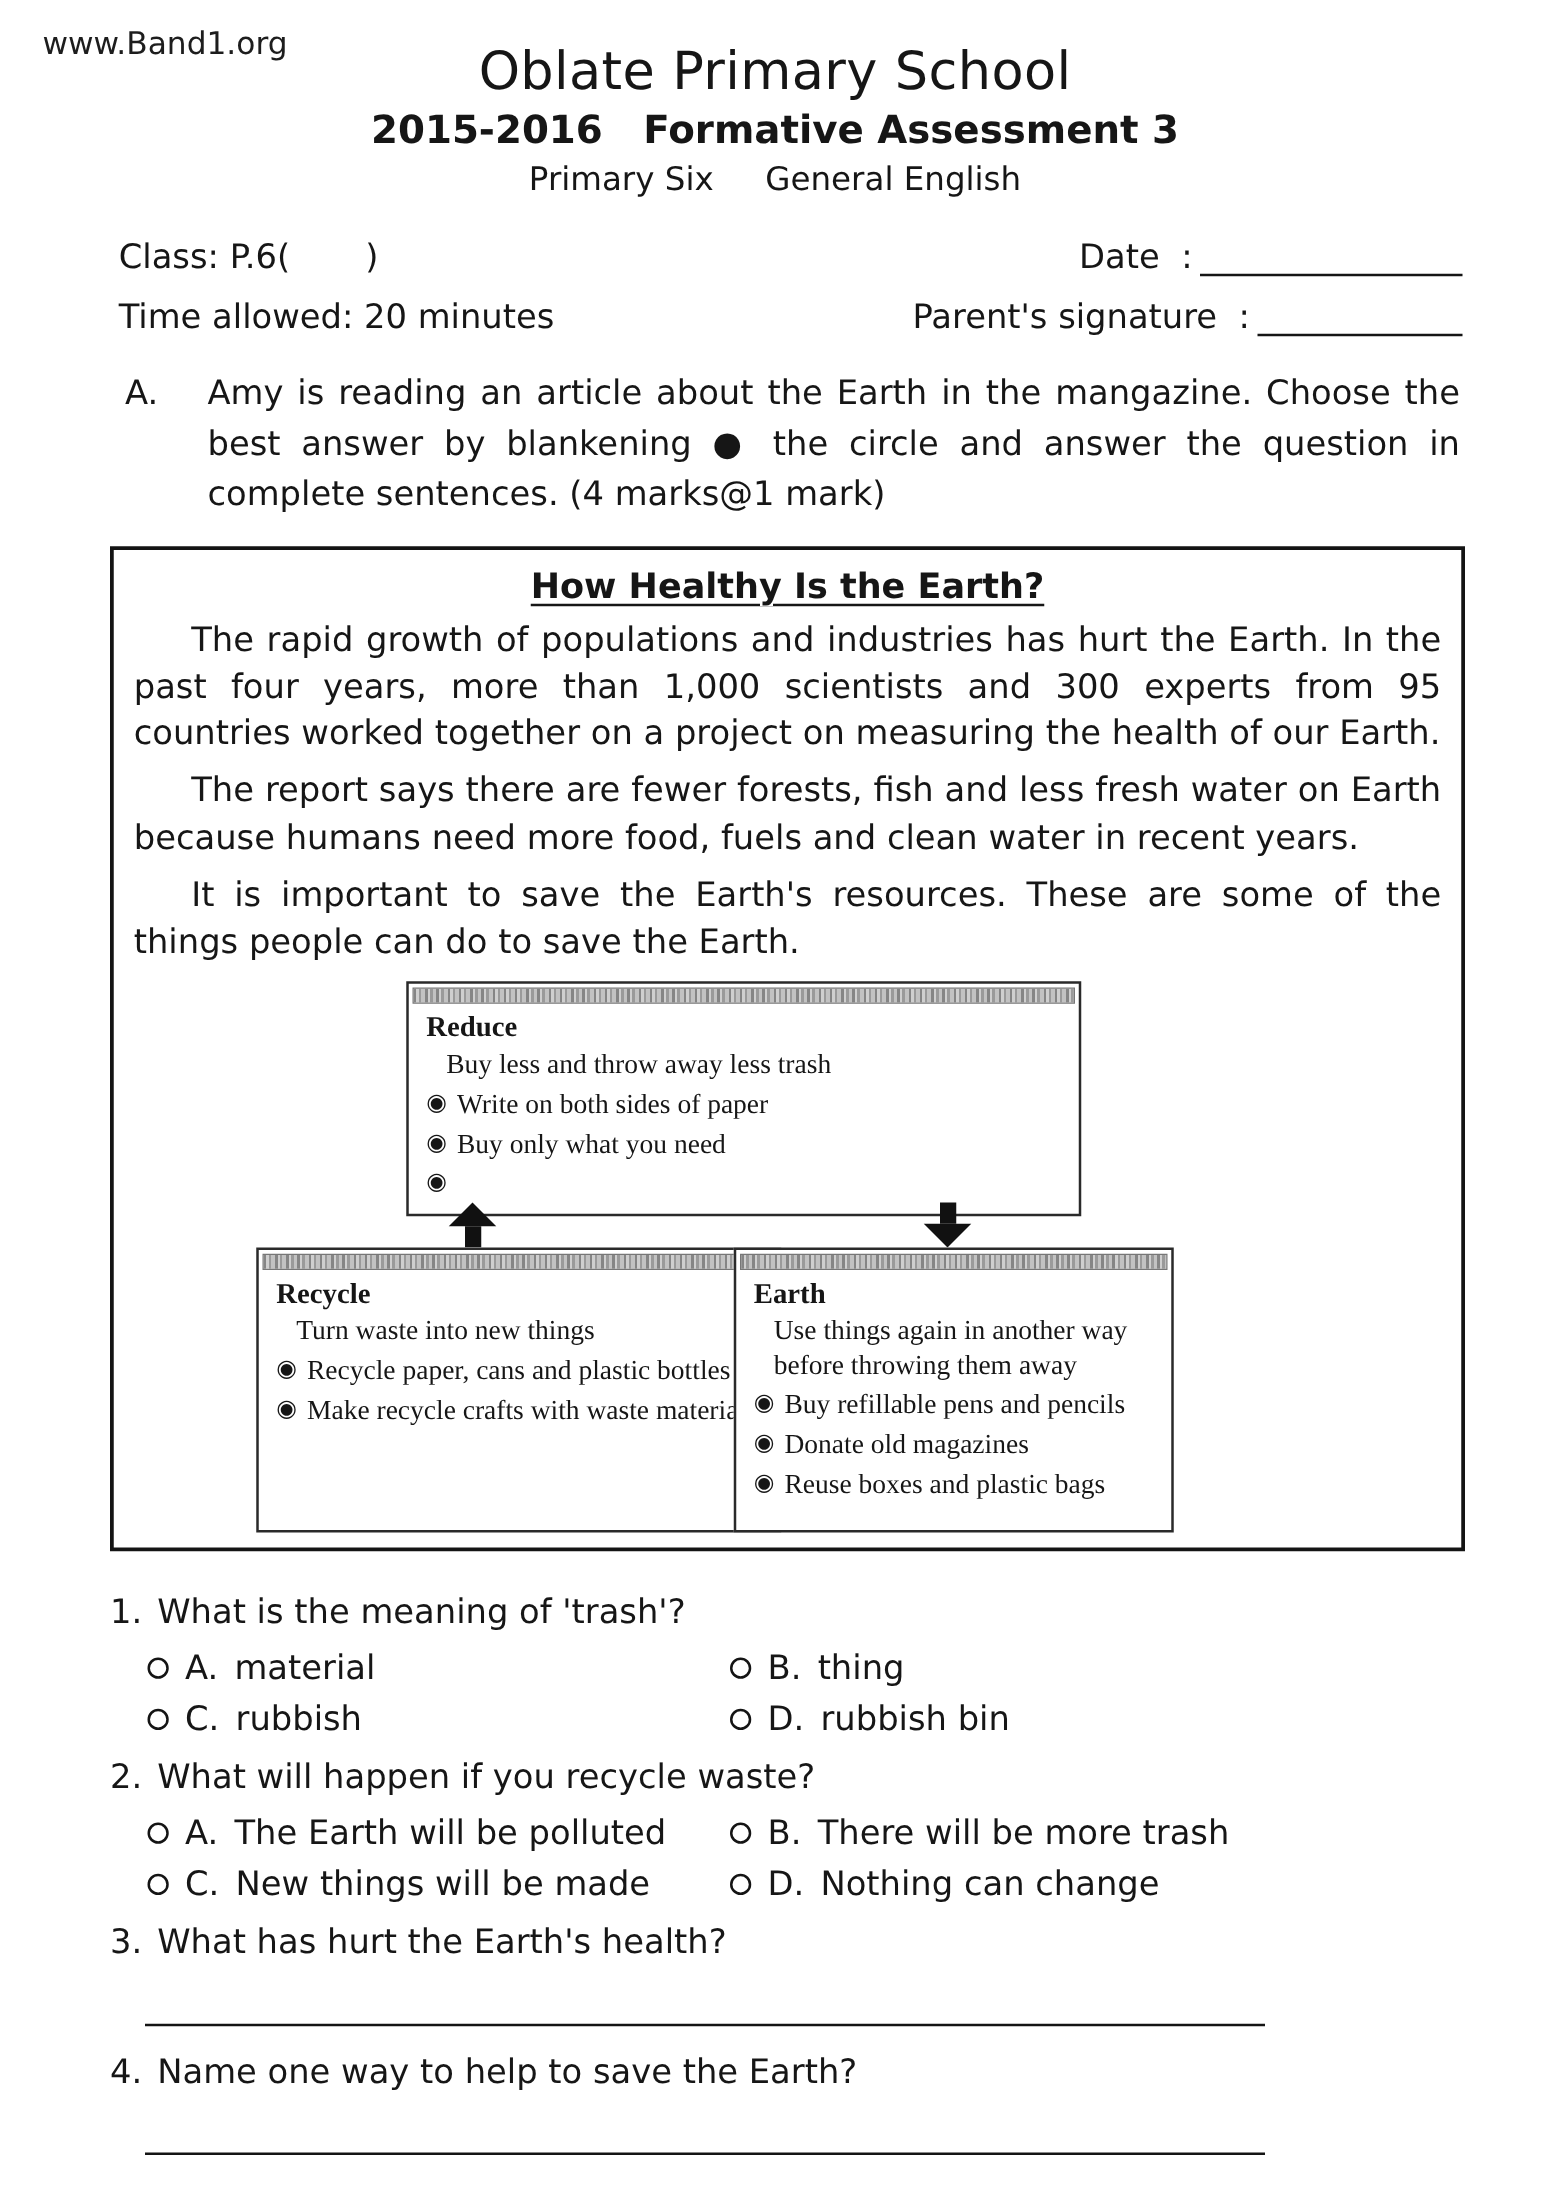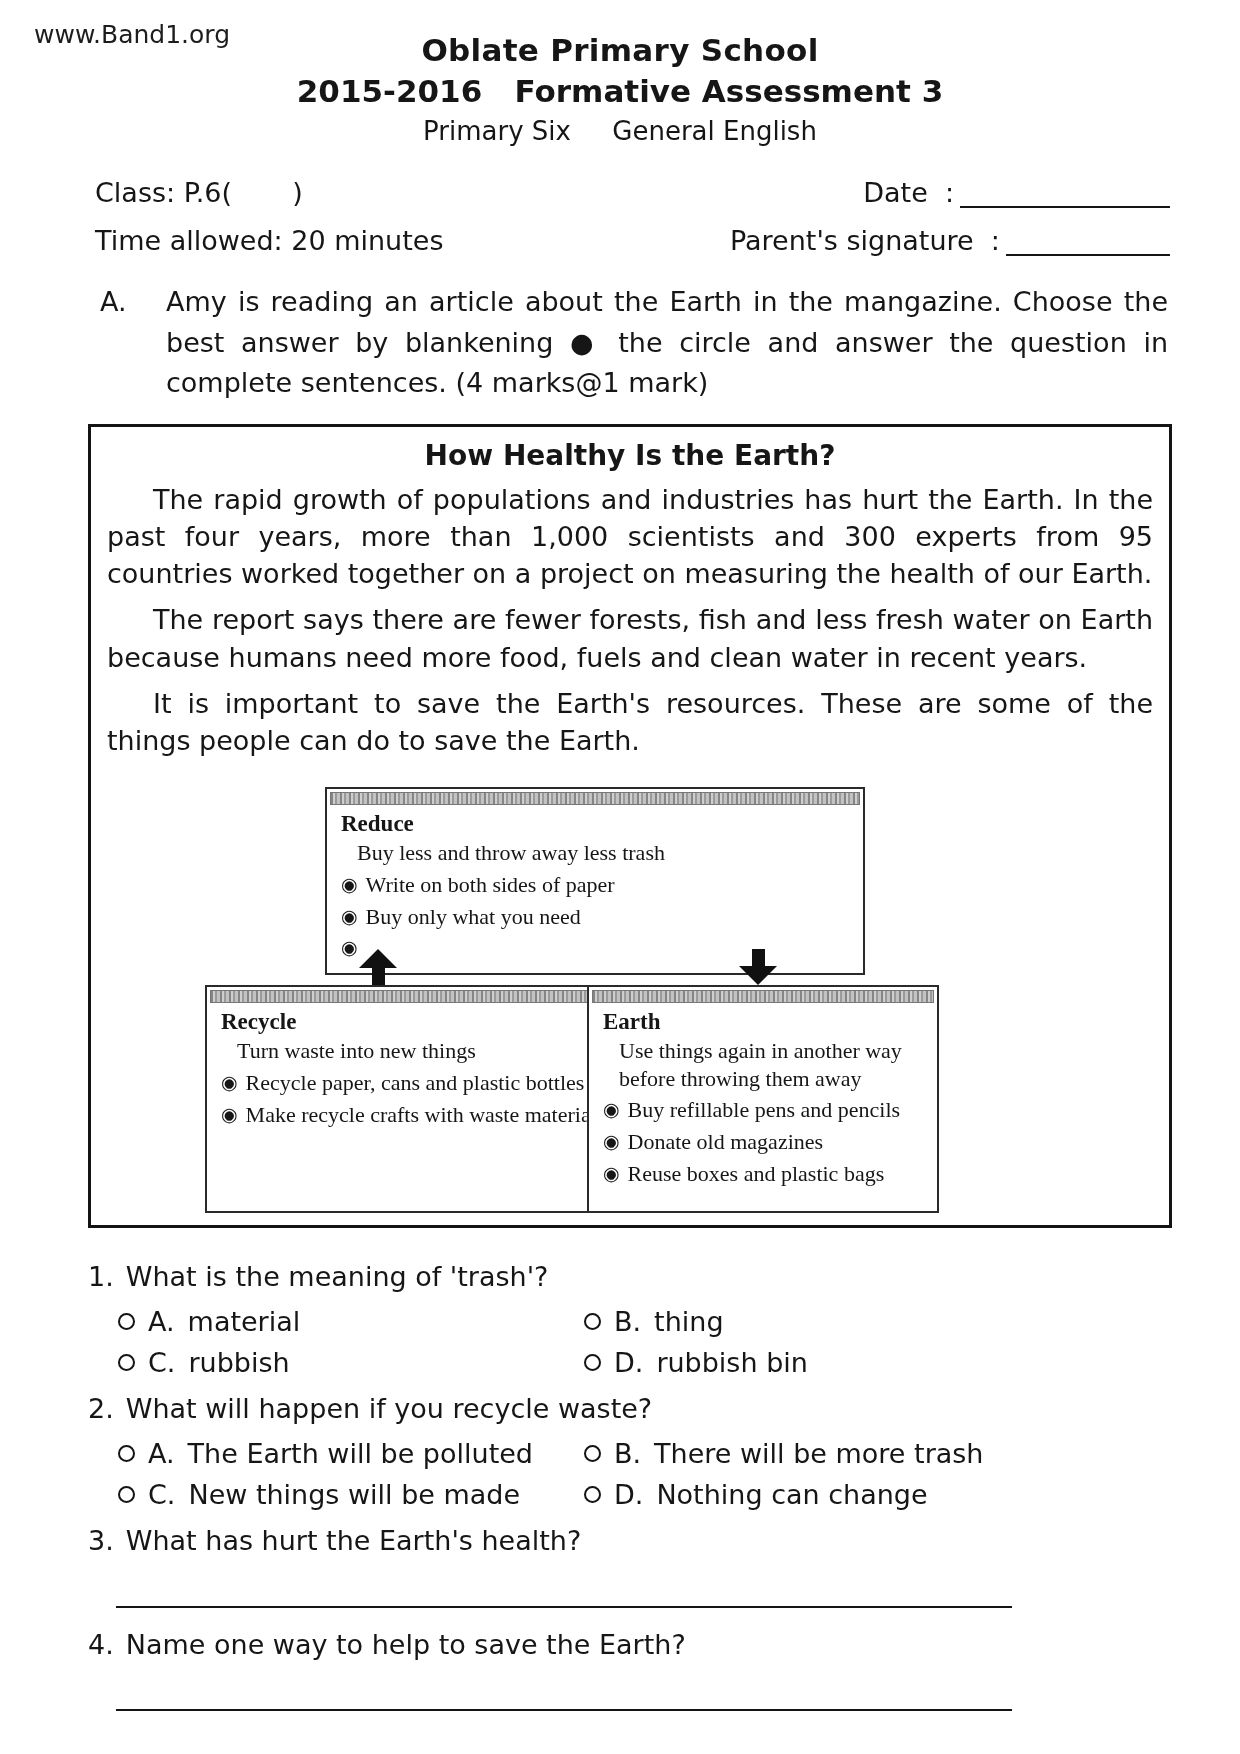--- a/index.html
+++ b/index.html
@@ -9,21 +9,21 @@
     font-family:"DejaVu Sans", sans-serif;
     color:#161616;
     position:relative;
     overflow:hidden;
   }
   .pre { white-space:pre; }
 
   
   .watermark { position:absolute; top:20px; left:34px; font-size:25px; color:#1d1d1d; }
   .header { text-align:center; padding-top:32px; }
-  .school { font-size:31px; font-weight:700; letter-spacing:.3px; }
+  .school { font-size:42px; font-weight:400; letter-spacing:.3px; }
   .assessment { font-size:31px; font-weight:600; margin-top:5px; }
   .subline { font-size:26px; margin-top:7px; }
 
   
   .info { margin:30px 70px 0 95px; font-size:27px; }
   .info-row { display:flex; justify-content:space-between; align-items:flex-end; margin-bottom:16px; }
   .cell { display:flex; align-items:flex-end; }
   .blank { display:inline-block; border-bottom:2px solid #151515; height:32px; }
   .name-blank { width:320px; }
   .name-paren { margin-left:10px; }
@@ -33,34 +33,34 @@
   .marks-total { margin-left:2px; border-bottom:2px solid #151515; padding:0 14px 0 2px; }
   .r-blank { width:210px; margin-left:6px; }
 
   
   .section-a { display:flex; margin:26px 72px 0 100px; font-size:27px; line-height:1.5; }
   .sec-label { width:66px; flex:0 0 auto; }
   .sec-text { flex:1; text-align:justify; }
 
   
   .article { margin:20px 68px 0 88px; border:3px solid #141414; padding:10px 16px 8px; }
-  .a-title { text-align:center; font-size:28px; font-weight:700; text-underline-offset:5px; text-decoration-thickness:2px; margin-top:2px; }
+  .a-title { text-align:center; font-size:28px; font-weight:700; text-decoration:underline; text-underline-offset:5px; text-decoration-thickness:2px; margin-top:2px; }
   .a-para { font-size:27px; line-height:1.38; text-align:justify; text-indent:46px; margin-top:9px; }
 
   
   .diagram { position:relative; height:446px; margin-top:12px; font-family:"Liberation Serif", serif; }
   .dbox { position:absolute; border:2px solid #2a2a2a; background:#fff; }
   .strip { height:13px; margin:3px 3px 2px; border:1px solid #777;
            background:repeating-linear-gradient(90deg,#858585 0 2px,#cfcfcf 2px 4px,#9a9a9a 4px 6px,#c2c2c2 6px 9px); }
   .dtitle { font-weight:700; font-size:23px; padding:4px 14px 0; }
   .dsub { font-size:22px; padding:2px 30px 0; line-height:1.25; }
   .ditem { display:flex; gap:8px; font-size:22px; padding:5px 14px 0; line-height:1.22; }
   .blt { flex:0 0 auto; font-size:19px; line-height:1.4; }
 
-  #box-reduce { left:218px; top:16px; width:540px; height:188px; }
+  #box-reduce { left:218px; top:1px; width:540px; height:188px; }
   #box-recycle { left:98px; top:214px; width:420px; height:228px; }
   #box-reuse { left:480px; top:214px; width:352px; height:228px; }
 
   .arr { position:absolute; }
   .arr .head-up { width:0; height:0; border-left:19px solid transparent; border-right:19px solid transparent; border-bottom:19px solid #111; }
   .arr .head-down { width:0; height:0; border-left:19px solid transparent; border-right:19px solid transparent; border-top:19px solid #111; }
   .arr .vshaft { width:13px; height:17px; background:#111; margin:0 auto; }
   #arrow-up { left:252px; top:178px; }
   #arrow-down { left:632px; top:178px; }
   #arrow-left { left:430px; top:326px; display:flex; align-items:center; }

